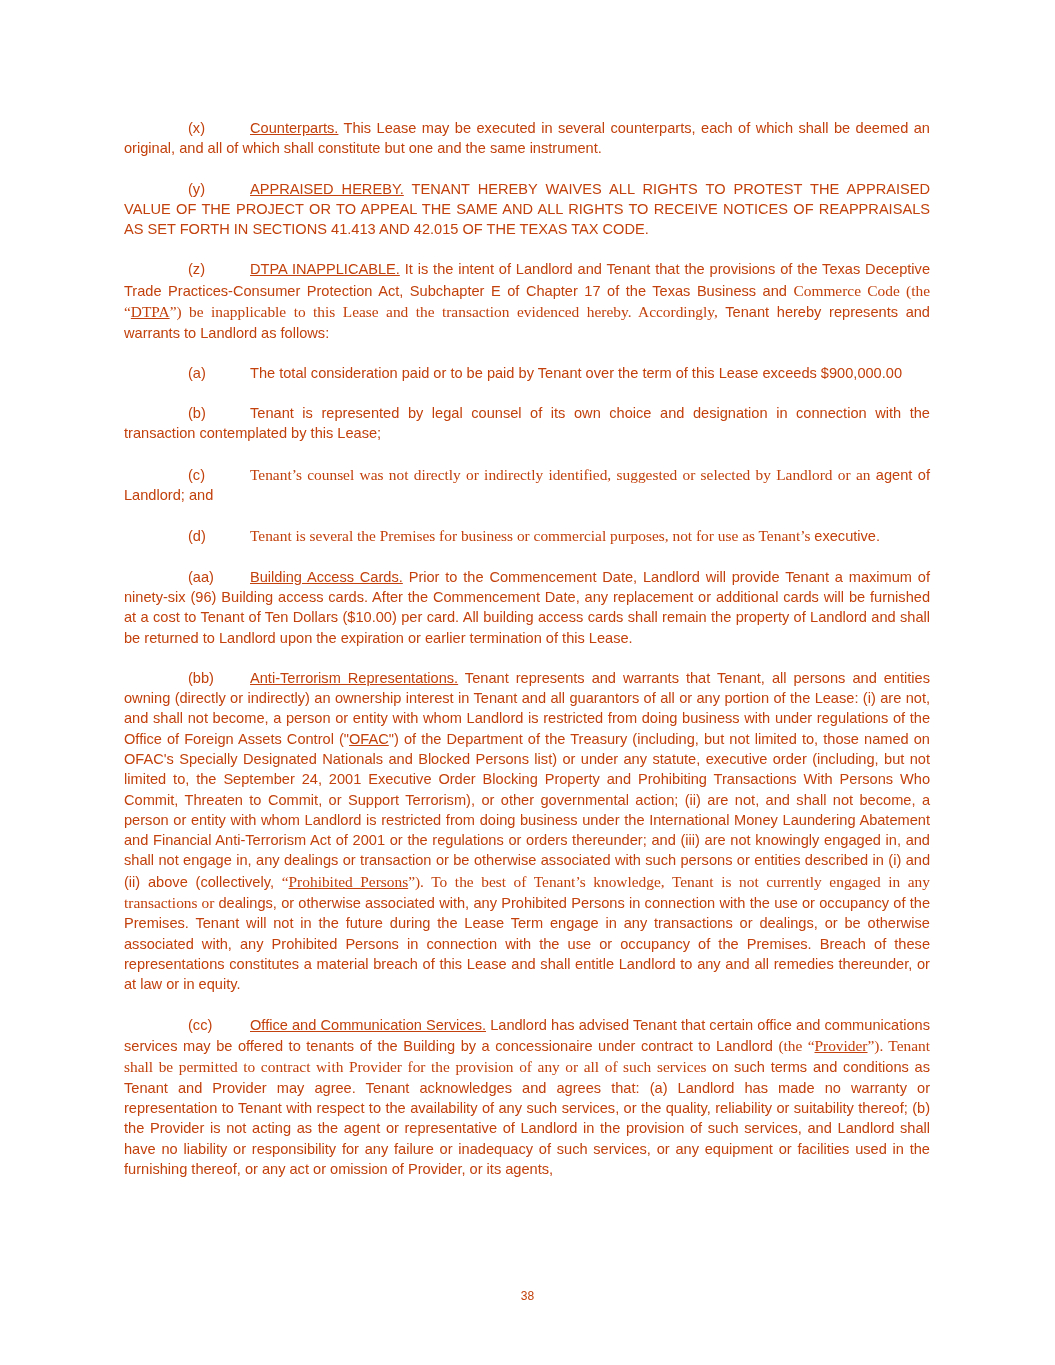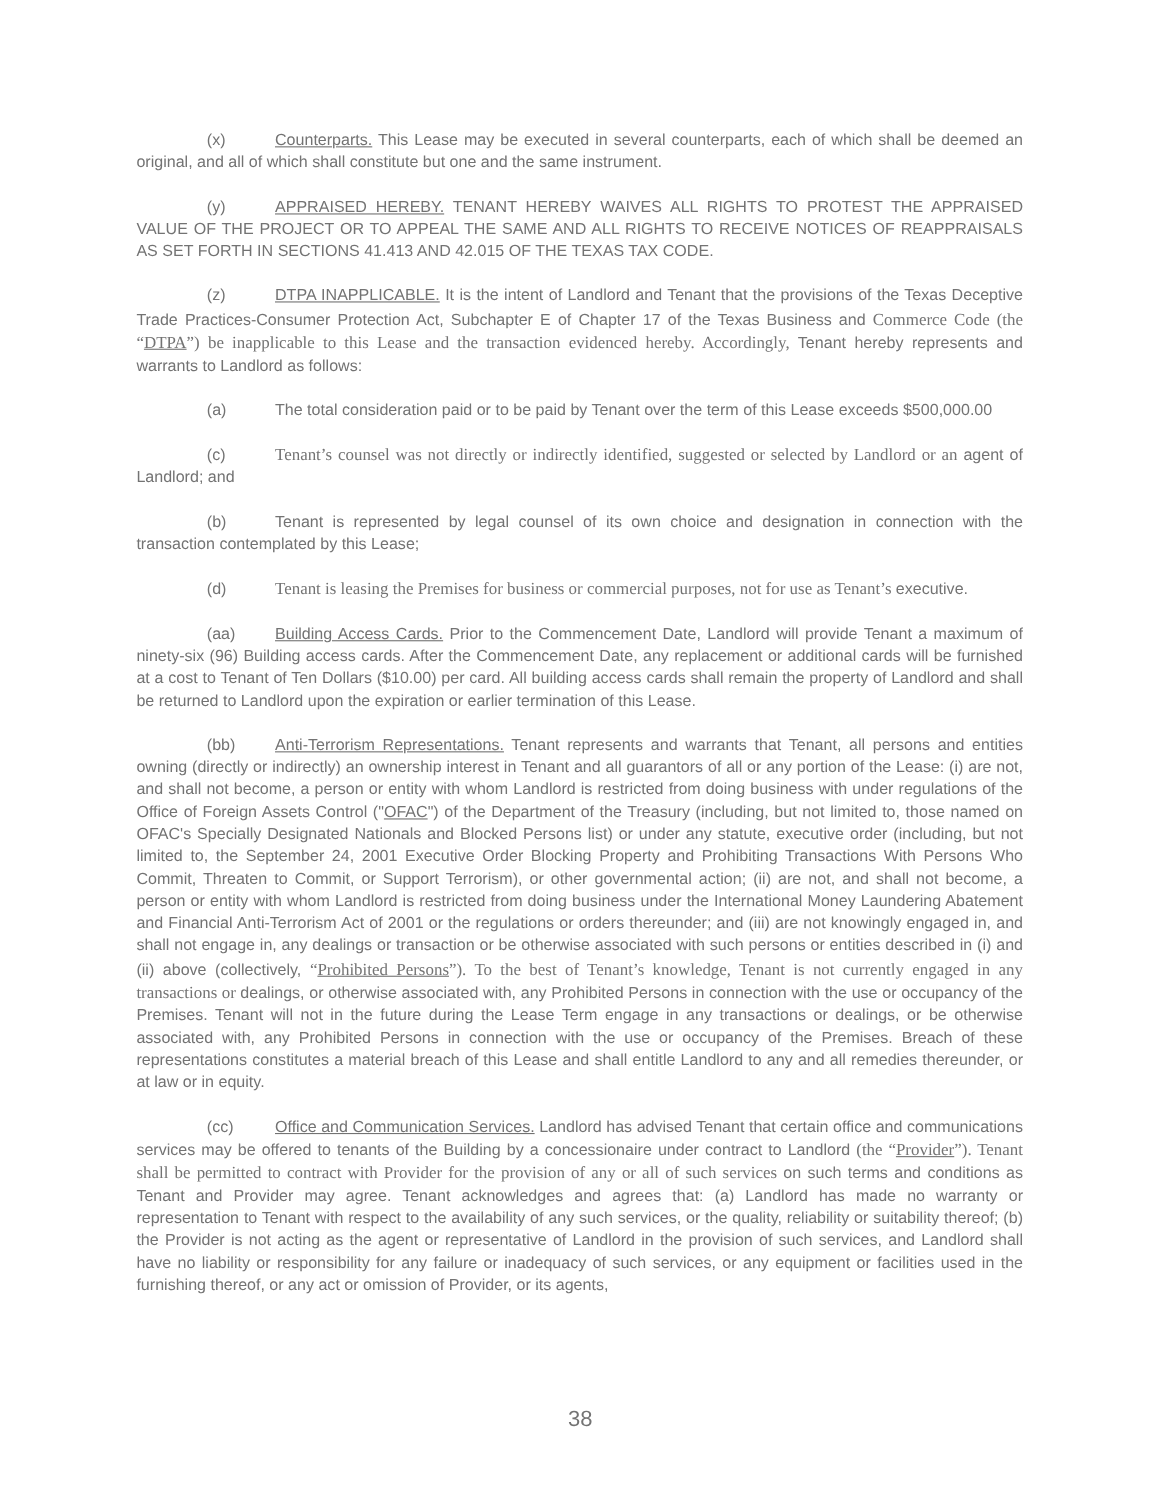--- a/index.html
+++ b/index.html
@@ -10,21 +10,21 @@
   .page {
     width: 1055px;
     height: 1365px;
     margin: 0 auto;
     background: #ffffff;
     box-sizing: border-box;
     padding: 118px 125px 0 124px;
     font-family: "Liberation Sans", "DejaVu Sans", sans-serif;
     font-size: 14.6px;
     line-height: 1.39;
-    color: #737373;
+    color: #c2410c;
     position: relative;
     overflow: hidden;
   }
   .para {
     text-align: justify;
     margin: 0 0 20px 0;
   }
   .plabel {
     display: inline-block;
     width: 62px;
@@ -36,33 +36,33 @@
   .serif {
     font-family: "Liberation Serif", "DejaVu Serif", serif;
     font-size: 15.4px;
   }
   .page-number {
     position: absolute;
     left: 0;
     right: 0;
     bottom: 60px;
     text-align: center;
-    font-size: 20px;
+    font-size: 12px;
   }
 </style>
 </head>
 <body>
 
 <div class="page">
   <div>
       <p class="para"><span class="plabel">(x)</span><span class="u">Counterparts.</span><span>  This Lease may be executed in several counterparts, each of which shall be deemed an original, and all of which shall constitute but one and the same instrument.</span></p>
       <p class="para"><span class="plabel">(y)</span><span class="u">APPRAISED HEREBY.</span><span>  TENANT HEREBY WAIVES ALL RIGHTS TO PROTEST THE APPRAISED VALUE OF THE PROJECT OR TO APPEAL THE SAME AND ALL RIGHTS TO RECEIVE NOTICES OF REAPPRAISALS AS SET FORTH IN SECTIONS 41.413 AND 42.015 OF THE TEXAS TAX CODE.</span></p>
       <p class="para"><span class="plabel">(z)</span><span class="u">DTPA INAPPLICABLE.</span><span>  It is the intent of Landlord and Tenant that the provisions of the Texas Deceptive Trade Practices-Consumer Protection Act, Subchapter E of Chapter 17 of the Texas Business and </span><span class="serif">Commerce Code (the “</span><span class="serif u">DTPA</span><span class="serif">”) be inapplicable to this Lease and the transaction evidenced hereby.  Accordingly, </span><span>Tenant hereby represents and warrants to Landlord as follows:</span></p>
-      <p class="para"><span class="plabel">(a)</span><span>The total consideration paid or to be paid by Tenant over the term of this Lease exceeds $500,000.00</span></p>
+      <p class="para"><span class="plabel">(a)</span><span>The total consideration paid or to be paid by Tenant over the term of this Lease exceeds $900,000.00</span></p>
+      <p class="para"><span class="plabel">(b)</span><span>Tenant is represented by legal counsel of its own choice and designation in connection with the transaction contemplated by this Lease;</span></p>
       <p class="para"><span class="plabel">(c)</span><span class="serif">Tenant’s counsel was not directly or indirectly identified, suggested or selected by Landlord or an </span><span>agent of Landlord; and</span></p>
-      <p class="para"><span class="plabel">(b)</span><span>Tenant is represented by legal counsel of its own choice and designation in connection with the transaction contemplated by this Lease;</span></p>
-      <p class="para"><span class="plabel">(d)</span><span class="serif">Tenant is leasing the Premises for business or commercial purposes, not for use as Tenant’s </span><span>executive.</span></p>
+      <p class="para"><span class="plabel">(d)</span><span class="serif">Tenant is several the Premises for business or commercial purposes, not for use as Tenant’s </span><span>executive.</span></p>
       <p class="para"><span class="plabel">(aa)</span><span class="u">Building Access Cards.</span><span>  Prior to the Commencement Date, Landlord will provide Tenant a maximum of ninety-six (96) Building access cards.  After the Commencement Date, any replacement or additional cards will be furnished at a cost to Tenant of Ten Dollars ($10.00) per card.  All building access cards shall remain the property of Landlord and shall be returned to Landlord upon the expiration or earlier termination of this Lease.</span></p>
       <p class="para"><span class="plabel">(bb)</span><span class="u">Anti-Terrorism Representations.</span><span>  Tenant represents and warrants that Tenant, all persons and entities owning (directly or indirectly) an ownership interest in Tenant and all guarantors of all or any portion of the Lease: (i) are not, and shall not become, a person or entity with whom Landlord is restricted from doing business with under regulations of the Office of Foreign Assets Control ("</span><span class="u">OFAC</span><span>") of the Department of the Treasury (including, but not limited to, those named on OFAC's Specially Designated Nationals and Blocked Persons list) or under any statute, executive order (including, but not limited to, the September 24, 2001 Executive Order Blocking Property and Prohibiting Transactions With Persons Who Commit, Threaten to Commit, or Support Terrorism), or other governmental action; (ii) are not, and shall not become, a person or entity with whom Landlord is restricted from doing business under the International Money Laundering Abatement and Financial Anti-Terrorism Act of 2001 or the regulations or orders thereunder; and (iii) are not knowingly engaged in, and shall not engage in, any dealings or transaction or be otherwise associated with such persons or entities described in (i) and (ii) above (collectively, </span><span class="serif">“</span><span class="serif u">Prohibited Persons</span><span class="serif">”).  To the best of Tenant’s knowledge, Tenant is not currently engaged in any transactions or </span><span>dealings, or otherwise associated with, any Prohibited Persons in connection with the use or occupancy of the Premises.  Tenant will not in the future during the Lease Term engage in any transactions or dealings, or be otherwise associated with, any Prohibited Persons in connection with the use or occupancy of the Premises.  Breach of these representations constitutes a material breach of this Lease and shall entitle Landlord to any and all remedies thereunder, or at law or in equity.</span></p>
       <p class="para"><span class="plabel">(cc)</span><span class="u">Office and Communication Services.</span><span>  Landlord has advised Tenant that certain office and communications services may be offered to tenants of the Building by a concessionaire under contract to Landlord </span><span class="serif">(the “</span><span class="serif u">Provider</span><span class="serif">”).  Tenant shall be permitted to contract with Provider for the provision of any or all of such services </span><span>on such terms and conditions as Tenant and Provider may agree.  Tenant acknowledges and agrees that:  (a) Landlord has made no warranty or representation to Tenant with respect to the availability of any such services, or the quality, reliability or suitability thereof; (b) the Provider is not acting as the agent or representative of Landlord in the provision of such services, and Landlord shall have no liability or responsibility for any failure or inadequacy of such services, or any equipment or facilities used in the furnishing thereof, or any act or omission of Provider, or its agents,</span></p>
     </div>
   <div class="page-number">38</div>
 </div>
 
 </body></html>

